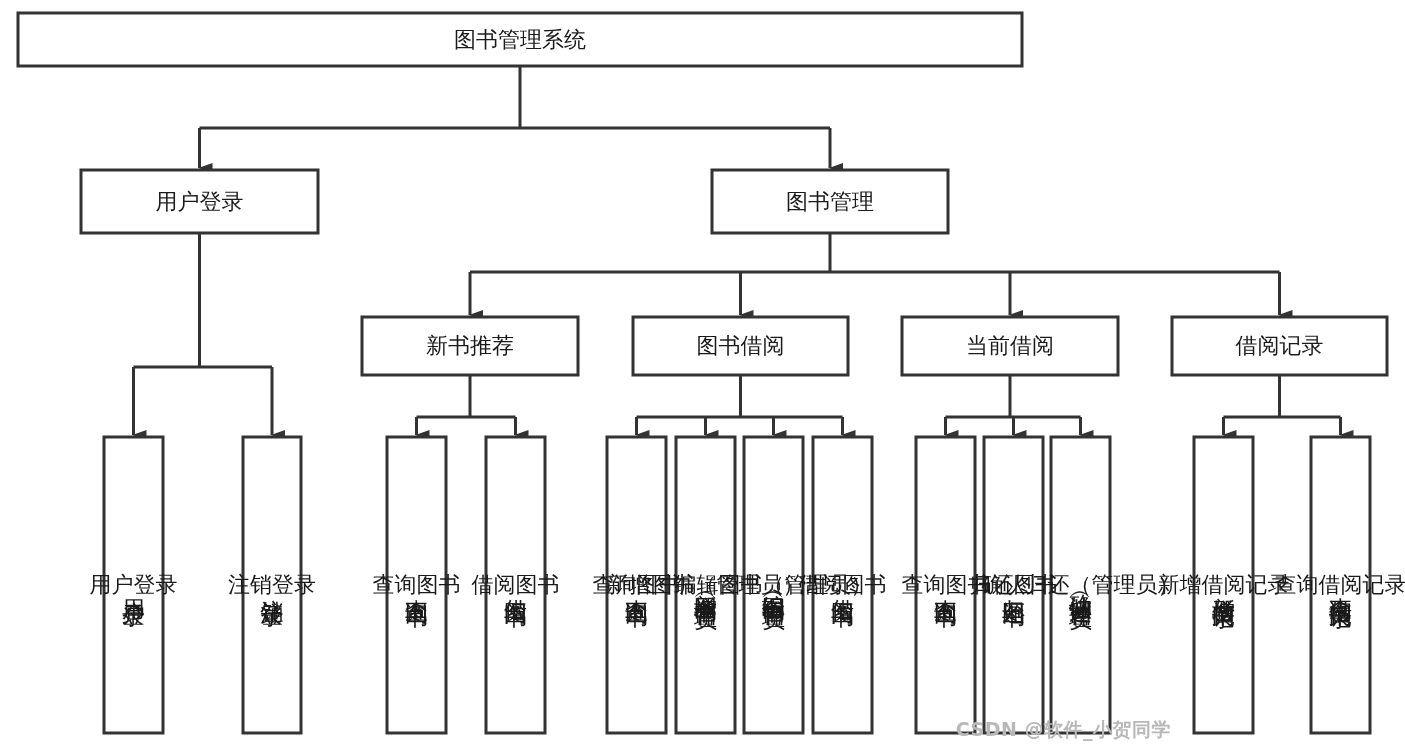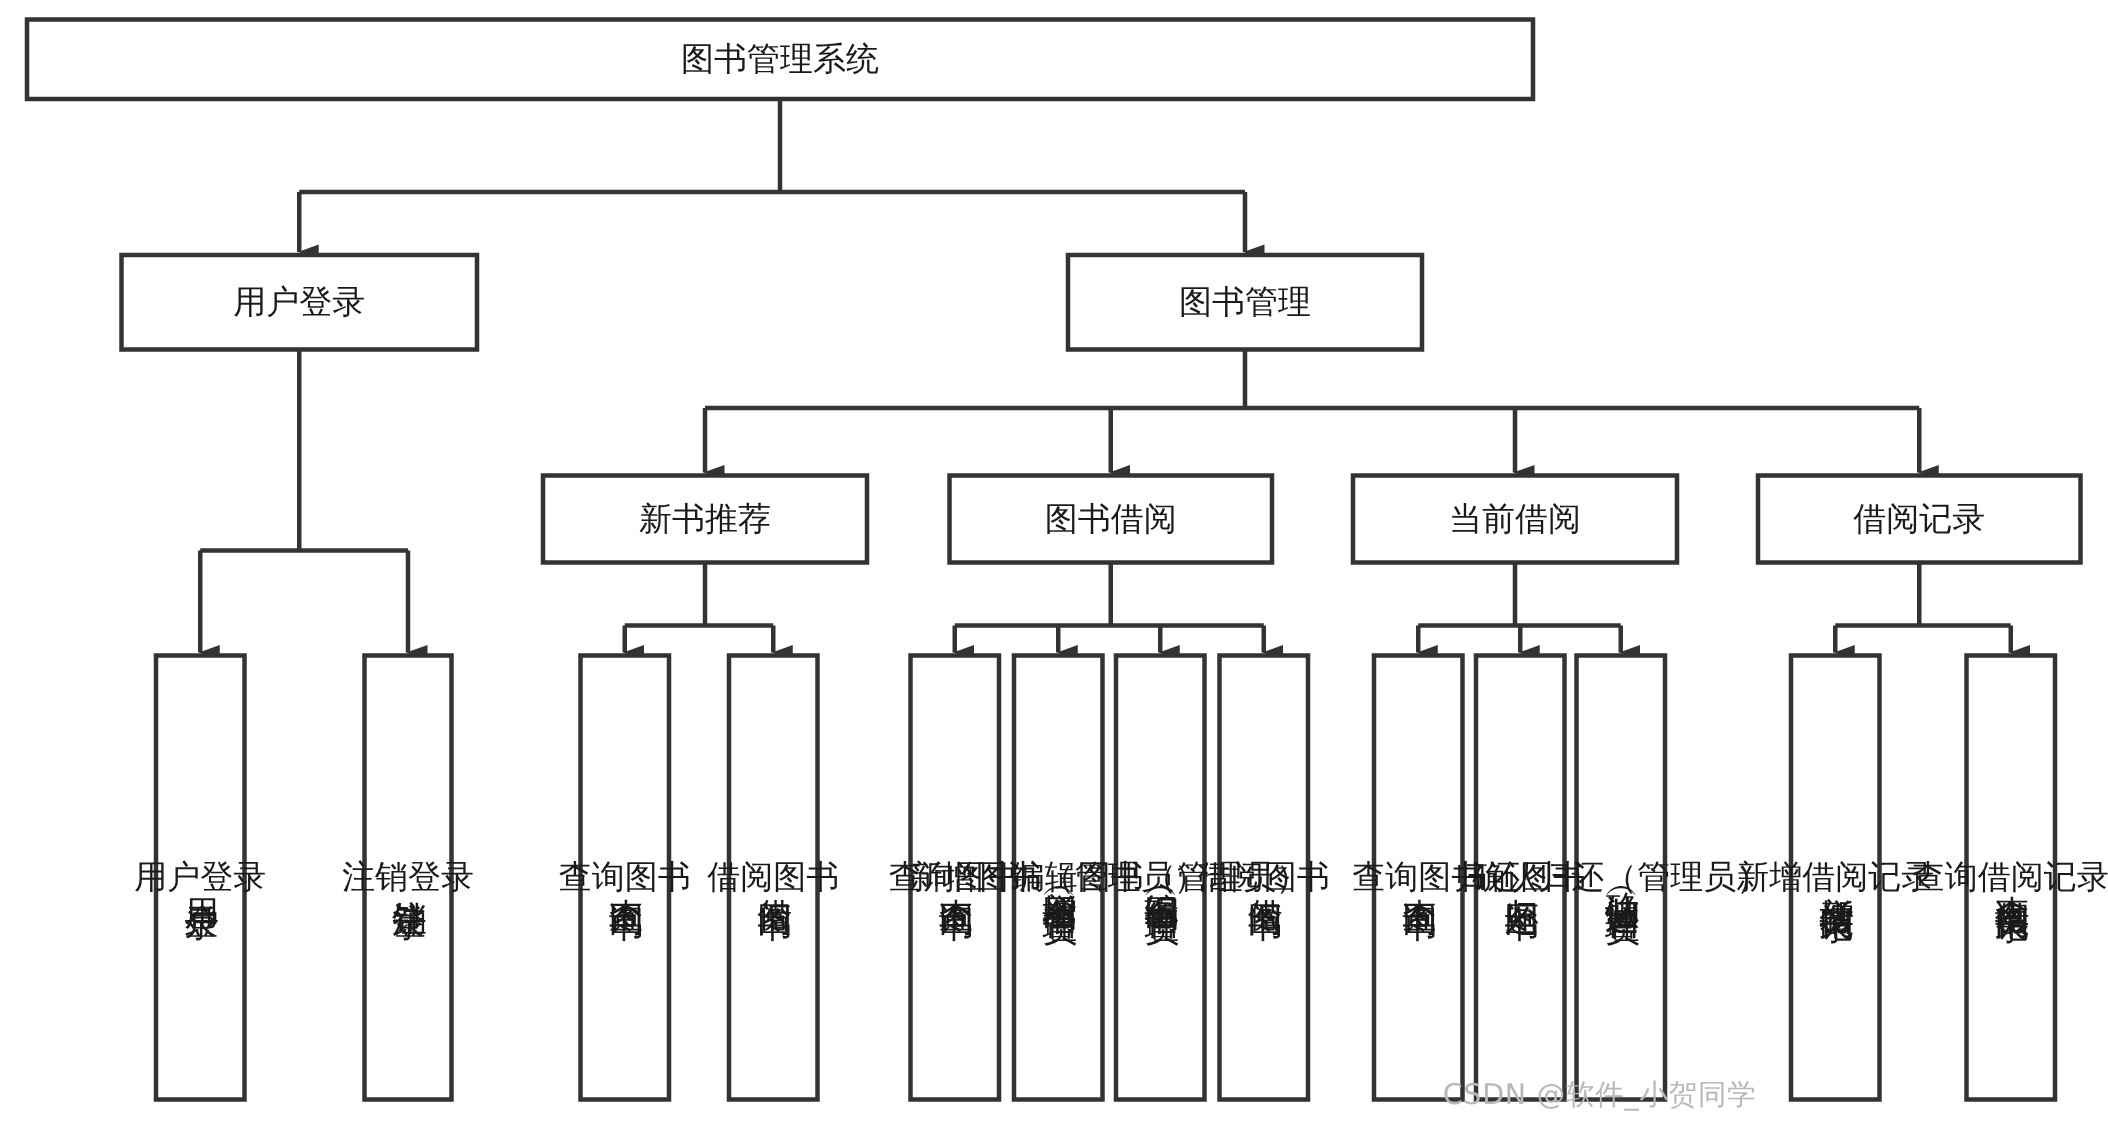--- a/index.html
+++ b/index.html
@@ -64,20 +64,21 @@
   }
   .watermark {
     position: absolute;
     right: 8px;
     bottom: 4px;
     font-family: "DejaVu Sans", "Liberation Sans", sans-serif;
     font-size: 19px;
     color: #b8b8b8;
     letter-spacing: 0.5px;
     white-space: nowrap;
+    font-weight: bold;
   }
 </style>
 </head>
 <body>
 
 <div id="diagram-root">
 
   <svg class="canvas" viewBox="0 0 1405 747">
     <defs>
       <marker id="arrow" viewBox="0 0 12 14" refX="6" refY="13" markerWidth="12" markerHeight="14" orient="auto-start-reverse" markerUnits="userSpaceOnUse">

